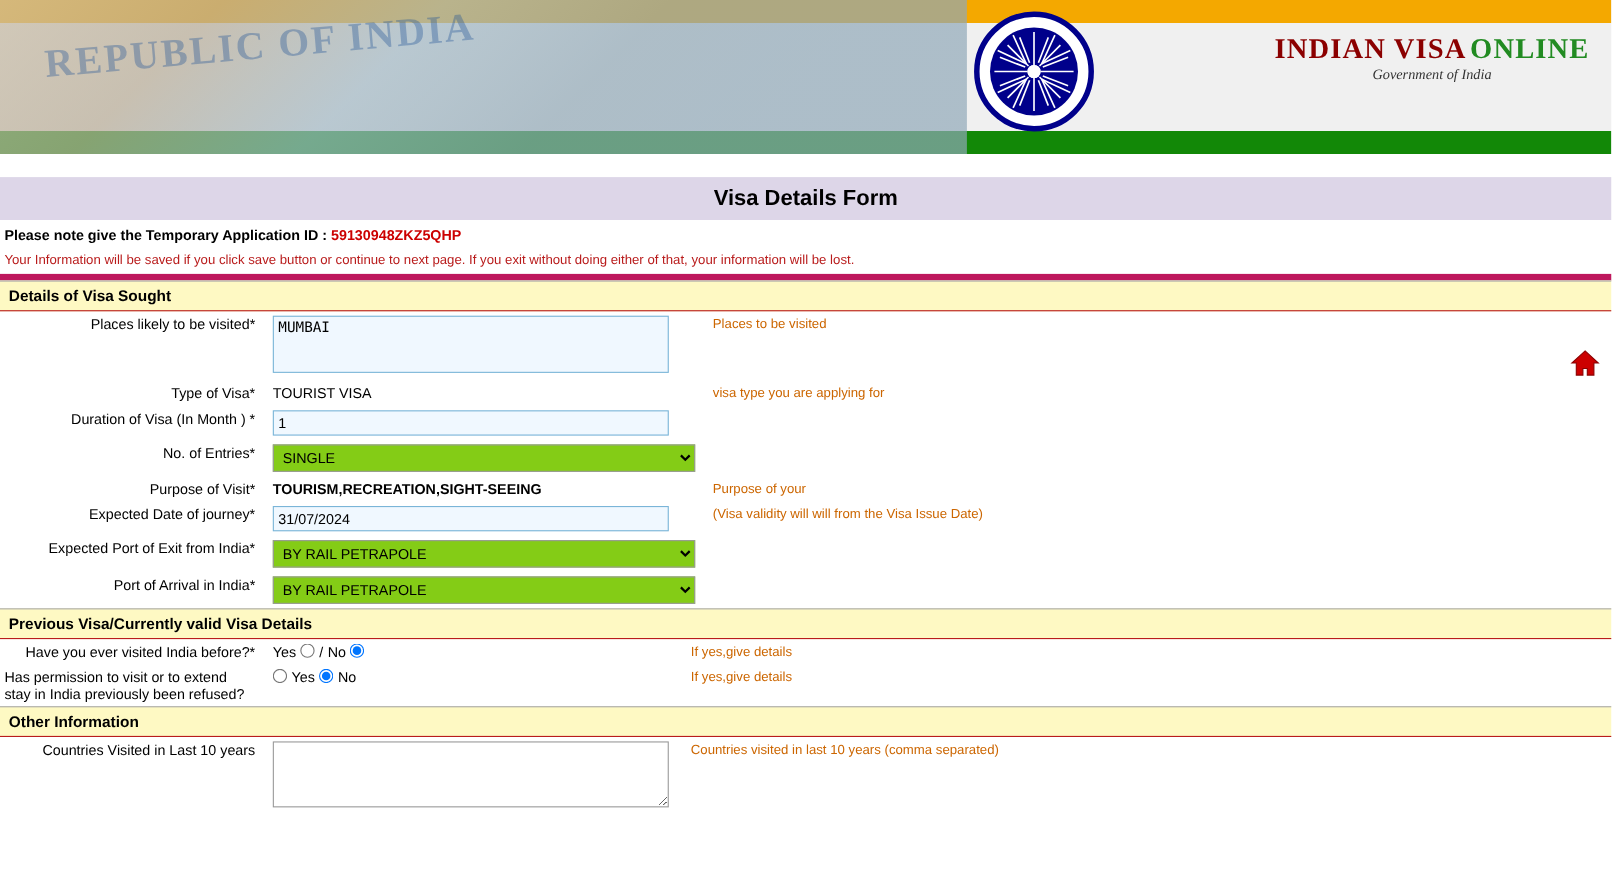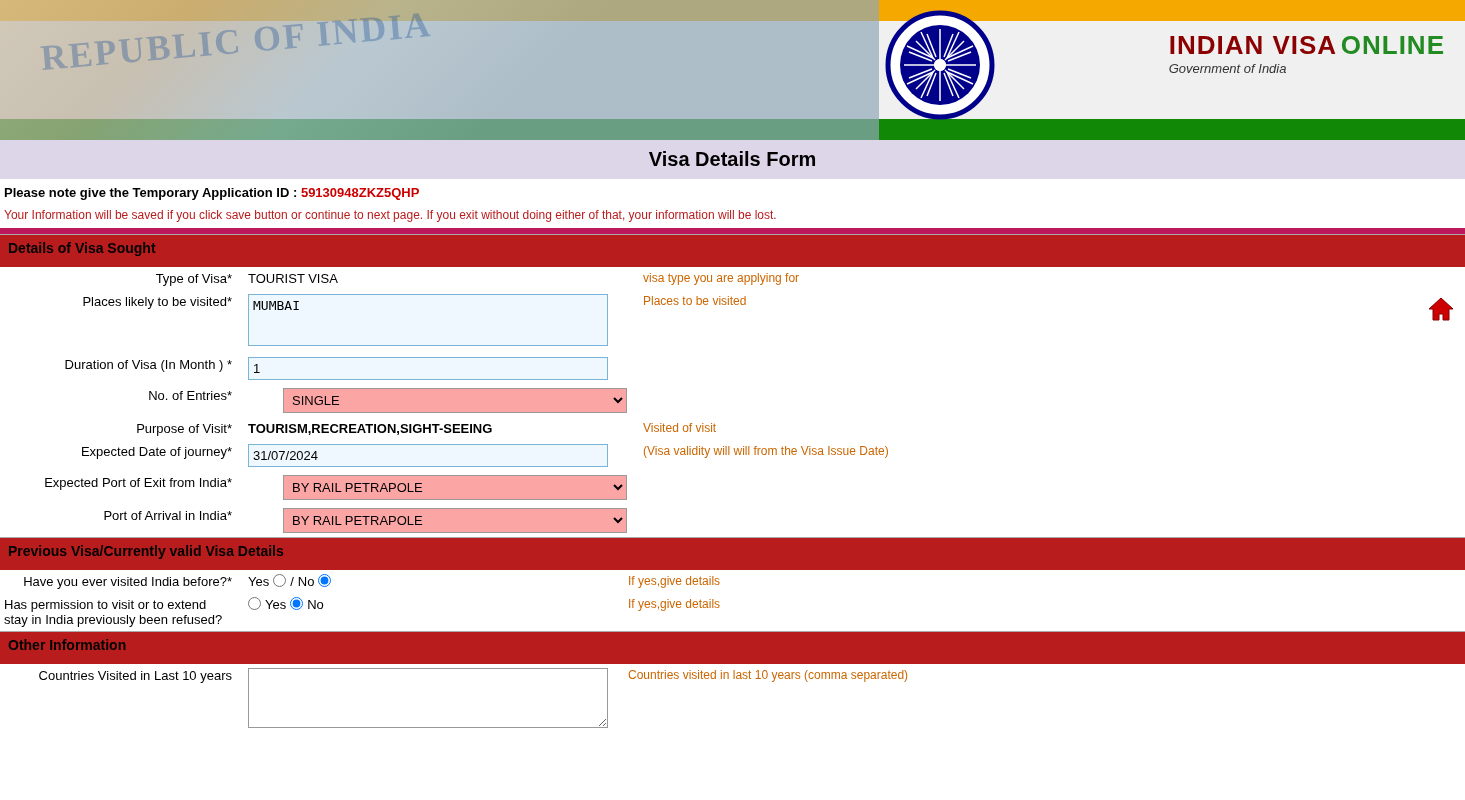--- a/index.html
+++ b/index.html
@@ -53,39 +53,42 @@
       position: absolute;
       right: 470px;
       top: 10px;
       width: 110px;
       height: 110px;
     }
     .brand-area {
       position: absolute;
       right: 20px;
       top: 30px;
+      text-align: center;
+      font-family: Liberation Serif, serif;
     }
     .brand-indian { font-size: 26px; font-weight: bold; color: #8B0000; letter-spacing: 1px; }
     .brand-online { font-size: 26px; font-weight: bold; color: #228B22; letter-spacing: 1px; }
     .brand-gov { font-size: 13px; color: #333; font-style: italic; }
     .home-icon-area {
       position: absolute;
       right: 10px;
       top: 155px;
     }
 
     
     .page-title-bar {
       background: #ddd6e8;
       text-align: center;
       padding: 8px;
       font-size: 20px;
       font-weight: bold;
       color: #000;
       position: relative;
+      margin-top: 21px;
     }
 
     
     .app-id-row {
       padding: 6px 4px;
       font-size: 13px;
       font-weight: bold;
       color: #000;
     }
     .app-id-value { color: #cc0000; }
@@ -93,27 +96,27 @@
     
     .info-text {
       padding: 2px 4px 6px 4px;
       font-size: 12px;
       color: #b91c1c;
       border-bottom: 6px solid #be185d;
     }
 
     
     .section-header {
-      background: #b91c1c;
+      background: #fef9c3;
       padding: 5px 8px;
       font-size: 14px;
       font-weight: bold;
       color: #000;
       border-top: 1px solid #aaa;
-      border-bottom: 6px solid #b91c1c;
+      border-bottom: 1px solid #b91c1c;
     }
 
     
     .form-table {
       width: 100%;
       border-collapse: collapse;
     }
     .form-table td {
       padding: 4px 8px;
       vertical-align: top;
@@ -148,26 +151,25 @@
     textarea {
       width: 360px;
       height: 60px;
       border: 1px solid #999;
       padding: 3px 4px;
       font-size: 13px;
       background: #fff;
       resize: vertical;
     }
     select {
-      width: 344px;
+      width: 384px;
       border: 1px solid #999;
       padding: 3px 4px;
       font-size: 13px;
-      background: #fca5a5;
-      margin-left: 35px;
+      background: #84cc16;
     }
     .static-value {
       font-size: 13px;
       color: #000;
     }
     .static-value-bold {
       font-size: 13px;
       font-weight: bold;
       color: #000;
     }
@@ -260,32 +262,32 @@
   <span>Please note give the Temporary Application ID : </span><span class="app-id-value">59130948ZKZ5QHP</span>
 </div>
 
 <div class="info-text">Your Information will be saved if you click save button or continue to next page. If you exit without doing either of that, your information will be lost.</div>
 
 <div class="section-header">Details of Visa Sought</div>
 
 <table class="form-table">
   <tbody>
       <tr>
+    <td class="label-cell">Places likely to be visited*</td>
+    <td class="input-cell">
+      <textarea class="places-textarea" style="">MUMBAI</textarea>
+    </td>
+    <td class="help-cell">Places to be visited</td>
+  </tr>
+  <tr>
     <td class="label-cell">Type of Visa*</td>
     <td class="input-cell">
       <span class="static-value">TOURIST VISA</span>
     </td>
     <td class="help-cell">visa type you are applying for</td>
-  </tr>
-  <tr>
-    <td class="label-cell">Places likely to be visited*</td>
-    <td class="input-cell">
-      <textarea class="places-textarea" style="">MUMBAI</textarea>
-    </td>
-    <td class="help-cell">Places to be visited</td>
   </tr>
   <tr>
     <td class="label-cell">Duration of Visa (In Month ) *</td>
     <td class="input-cell">
       <input type="text" value="1" style="">
     </td>
     <td class="help-cell"></td>
   </tr>
   <tr>
     <td class="label-cell">No. of Entries*</td>
@@ -296,21 +298,21 @@
         <option>MULTIPLE</option>
       </select>
     </td>
     <td class="help-cell"></td>
   </tr>
   <tr>
     <td class="label-cell">Purpose of Visit*</td>
     <td class="input-cell">
       <span class="static-value-bold">TOURISM,RECREATION,SIGHT-SEEING</span>
     </td>
-    <td class="help-cell">Visited of visit</td>
+    <td class="help-cell">Purpose of your</td>
   </tr>
   <tr>
     <td class="label-cell">Expected Date of journey*</td>
     <td class="input-cell">
       <input type="text" value="31/07/2024" style="">
     </td>
     <td class="help-cell">(Visa validity will will from the Visa Issue Date)</td>
   </tr>
   <tr>
     <td class="label-cell">Expected Port of Exit from India*</td>

